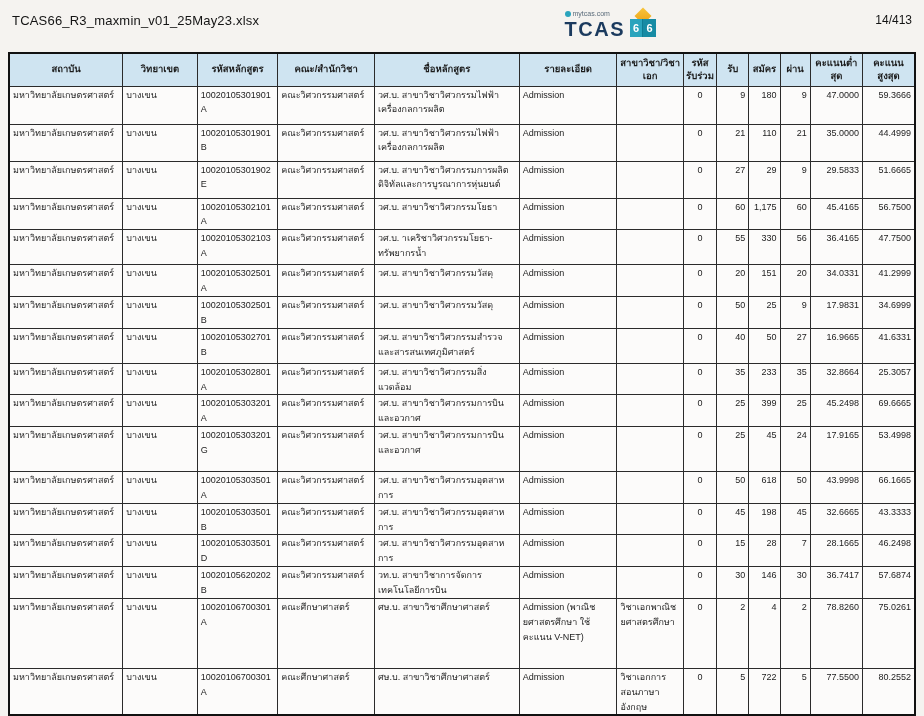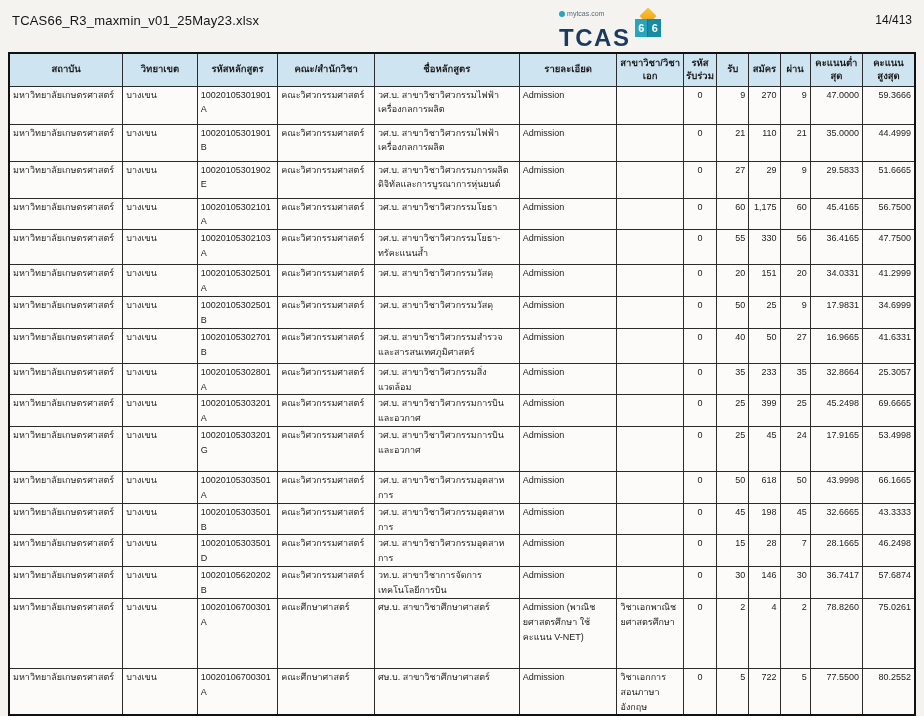--- a/index.html
+++ b/index.html
@@ -27,21 +27,21 @@
     justify-content: space-between;
     padding: 10px 12px 2px 12px;
     height: 52px;
   }
   .filename { font-size: 13px; color: #141414; letter-spacing: 0.2px; padding-top: 3px; }
   .pagenum  { font-size: 12px; color: #141414; padding-top: 3px; }
   .logo { display: flex; align-items: flex-start; gap: 3px; margin-left: 90px; }
   .logo-left { display: flex; flex-direction: column; align-items: flex-start; }
   .logo-site { font-size: 7px; color: #5a6b7a; display: flex; align-items: center; gap: 2px; }
   .logo-site .dot { width: 6px; height: 6px; border-radius: 50%; background: #2aa4bd; display: inline-block; }
-  .logo-brand { font-size: 24px; font-weight: bold; color: var(--brand-navy); letter-spacing: 1.5px; line-height: 1; margin-top: 9px; }
+  .logo-brand { font-size: 20px; font-weight: bold; color: var(--brand-navy); letter-spacing: 1.5px; line-height: 1; margin-top: 2px; }
   .cube { position: relative; width: 32px; height: 32px; }
   .cube-top {
     position: absolute; top: 0; left: 9px;
     width: 12px; height: 12px;
     background: linear-gradient(135deg, #f8c53c, #ec9f12);
     transform: rotate(45deg);
   }
   .cube-body { position: absolute; top: 9px; left: 2px; display: flex; }
   .cube-face {
     width: 13px; height: 18px;
@@ -180,21 +180,21 @@
       <tr>
         <td class="l">มหาวิทยาลัยเกษตรศาสตร์</td>
         <td class="l">บางเขน</td>
         <td class="l">10020105301901A</td>
         <td class="l">คณะวิศวกรรมศาสตร์</td>
         <td class="l">วศ.บ. สาขาวิชาวิศวกรรมไฟฟ้าเครื่องกลการผลิต</td>
         <td class="l">Admission</td>
         <td class="l"></td>
         <td class="c">0</td>
         <td class="r">9</td>
-        <td class="r">270</td>
+        <td class="r">180</td>
         <td class="r">9</td>
         <td class="r">47.0000</td>
         <td class="r">59.3666</td>
       </tr>
       <tr>
         <td class="l">มหาวิทยาลัยเกษตรศาสตร์</td>
         <td class="l">บางเขน</td>
         <td class="l">10020105301901B</td>
         <td class="l">คณะวิศวกรรมศาสตร์</td>
         <td class="l">วศ.บ. สาขาวิชาวิศวกรรมไฟฟ้าเครื่องกลการผลิต</td>
@@ -235,21 +235,21 @@
         <td class="r">1,175</td>
         <td class="r">60</td>
         <td class="r">45.4165</td>
         <td class="r">56.7500</td>
       </tr>
       <tr>
         <td class="l">มหาวิทยาลัยเกษตรศาสตร์</td>
         <td class="l">บางเขน</td>
         <td class="l">10020105302103A</td>
         <td class="l">คณะวิศวกรรมศาสตร์</td>
-        <td class="l">วศ.บ. สาขาวิชาวิศวกรรมโยธา-ทรัคะแนนส้ำ</td>
+        <td class="l">วศ.บ. าเคริชาวิศวกรรมโยธา-ทรัพยากรน้ำ</td>
         <td class="l">Admission</td>
         <td class="l"></td>
         <td class="c">0</td>
         <td class="r">55</td>
         <td class="r">330</td>
         <td class="r">56</td>
         <td class="r">36.4165</td>
         <td class="r">47.7500</td>
       </tr>
       <tr>

